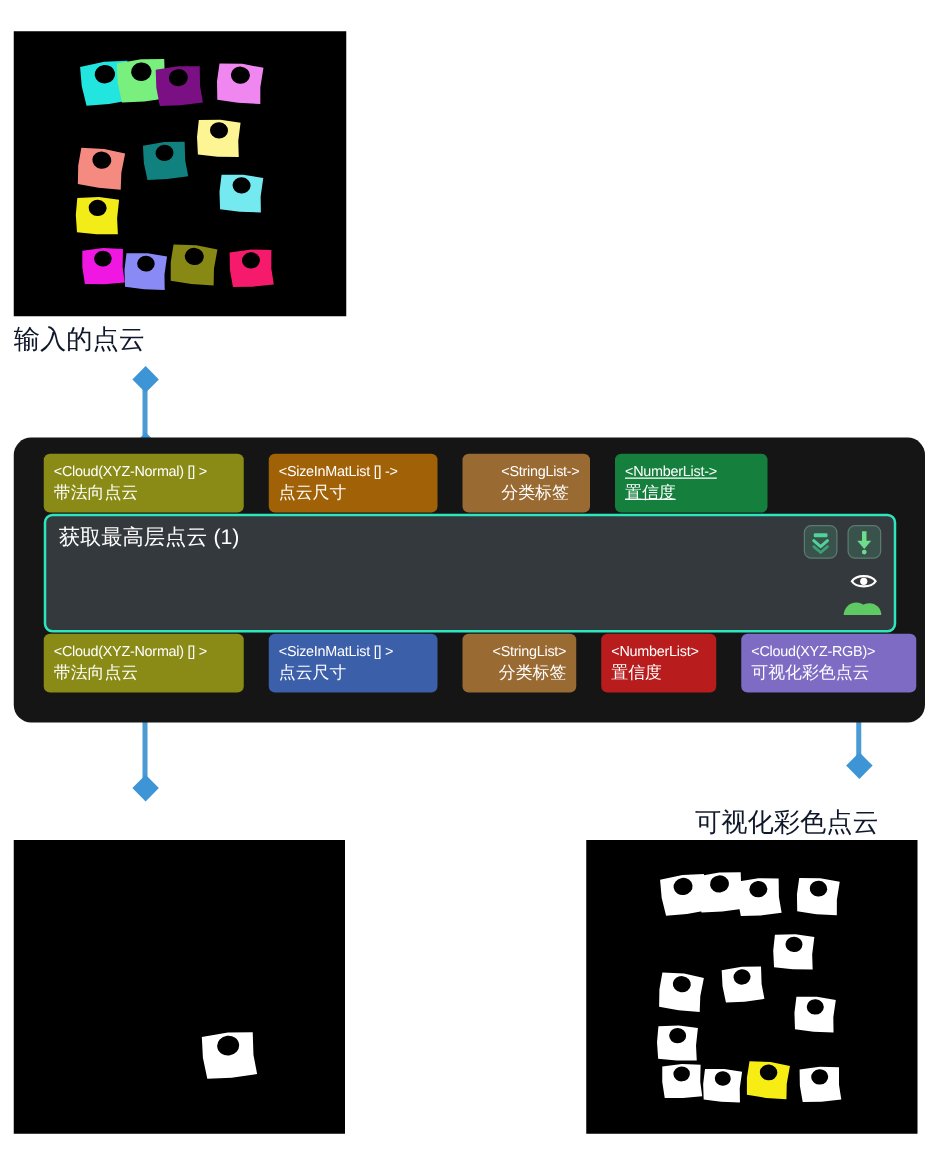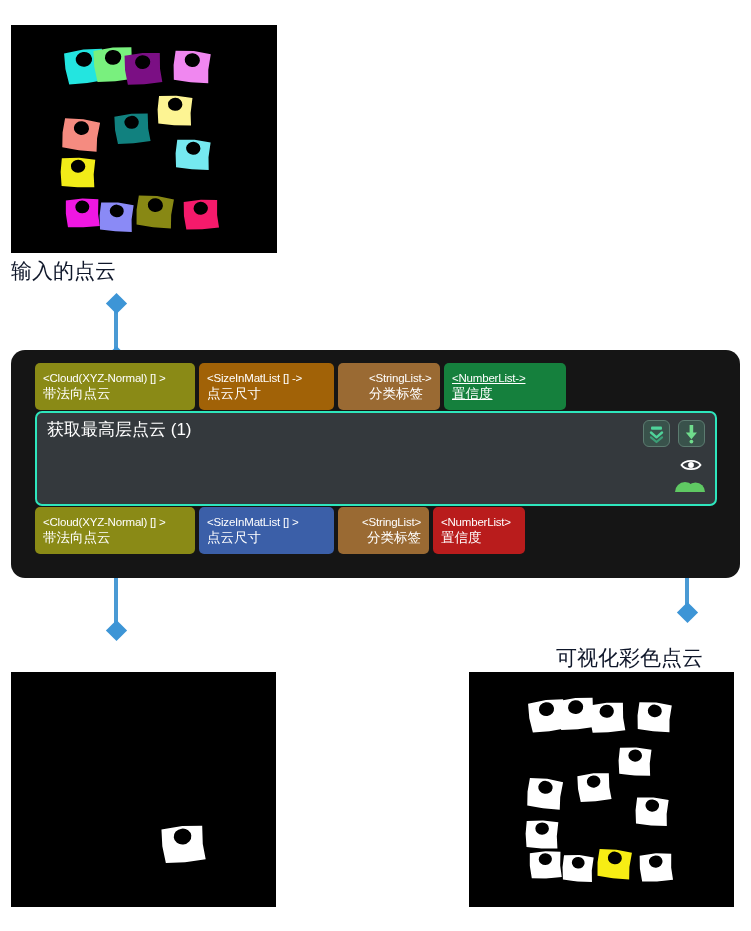--- a/index.html
+++ b/index.html
@@ -64,21 +64,21 @@
     top: 350px;
     width: 729px;
     height: 228px;
     background: #151515;
     border-radius: 14px;
   }
 
   .port-row {
     position: absolute;
     display: flex;
-    gap: 4px;
+    gap: 20px;
   }
   #port-row-top { left: 24px; top: 13px; }
   #port-row-bottom { left: 24px; top: 157px; }
 
   .port {
     border-radius: 5px;
     padding: 5px 8px 6px 8px;
     box-sizing: border-box;
     height: 47px;
     display: flex;
@@ -278,20 +278,24 @@
         <div class="port-name">点云尺寸</div>
       </div>
       <div class="port" style="background: rgb(154, 106, 51); width: 91px; text-align: right;">
         <div class="port-type">&lt;StringList&gt;</div>
         <div class="port-name">分类标签</div>
       </div>
       <div class="port" style="background: #b91c1c; width: 92px;">
         <div class="port-type">&lt;NumberList&gt;</div>
         <div class="port-name">置信度</div>
       </div>
+      <div class="port" style="background: rgb(125, 107, 196); width: 140px;">
+        <div class="port-type">&lt;Cloud(XYZ-RGB)&gt;</div>
+        <div class="port-name">可视化彩色点云</div>
+      </div>
     </div>
 </div>
 
 <div class="caption" style="left:11px; top:674px;">处理后的点云</div>
 
 <div class="caption" style="left:556px; top:645px;">可视化彩色点云</div>
 
 <div class="cloud-panel" id="img-processed" style="left: 11px; top: 672px; width: 265px; height: 235px; background: rgb(0, 0, 0);">
     <svg width="44" height="44" viewBox="0 0 100 100" class="washer" style="left: 150.25px; top: 147.2px; transform: rotate(-6deg);">
       <path d="M4,6 L52,2 L97,7 L94,55 L97,96 L50,98 L6,95 L2,50 Z M50,30 m-20,0 a20,21 0 1,0 40,0 a20,21 0 1,0 -40,0" fill="#ffffff" fill-rule="evenodd" transform="translate(0,14) scale(1,0.86)"></path>

